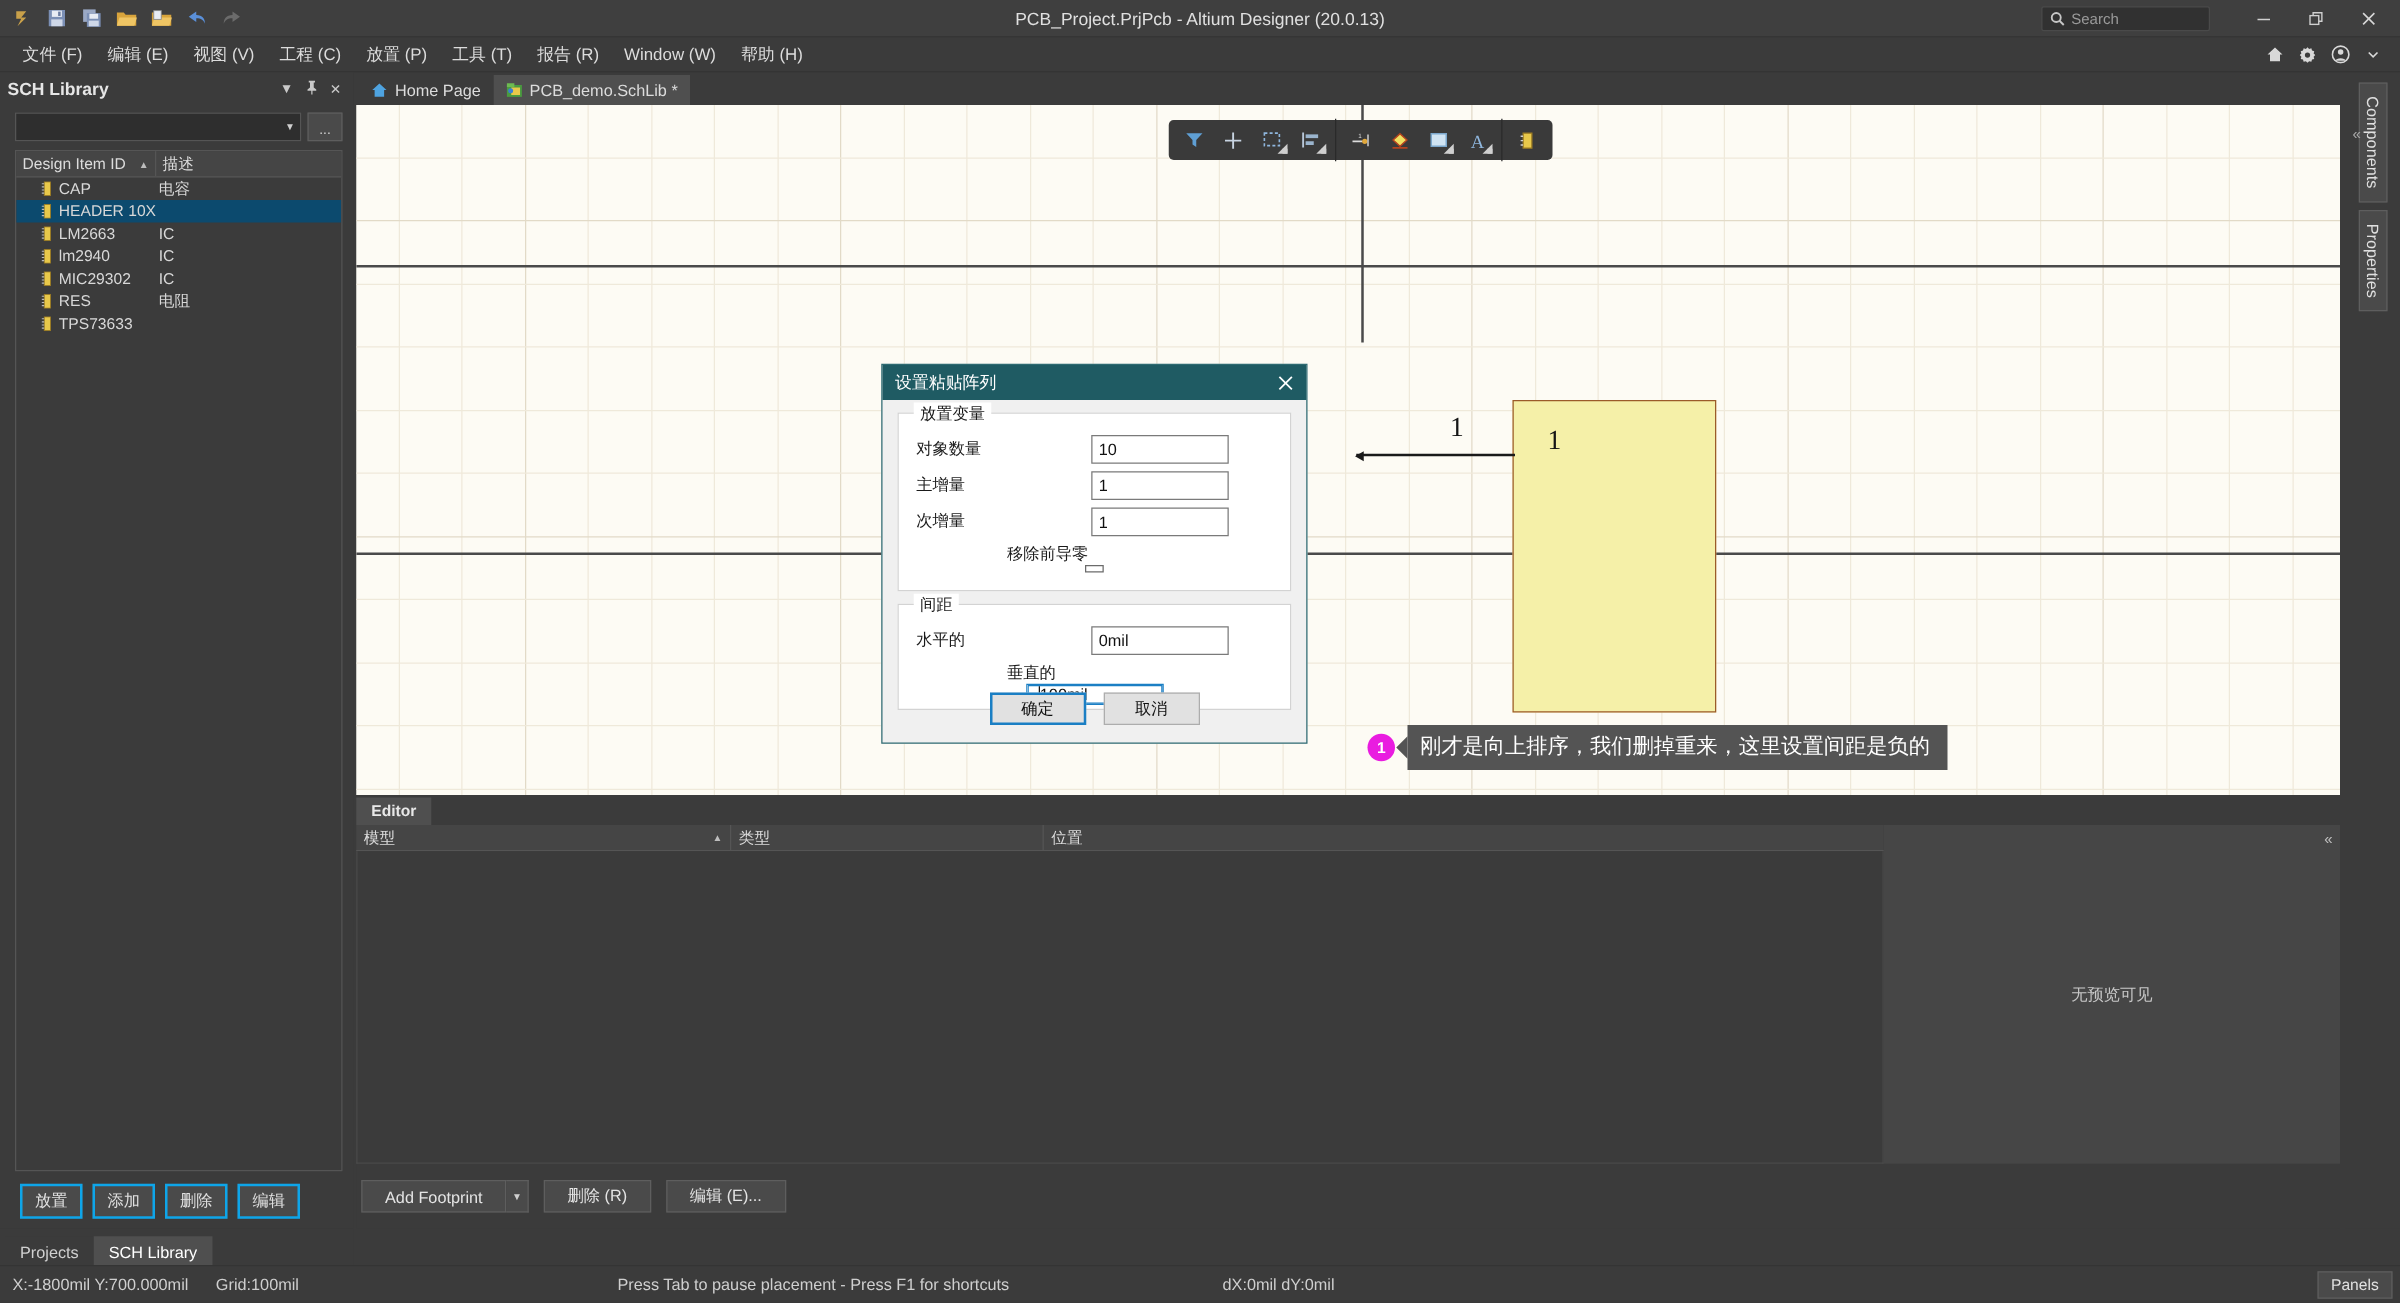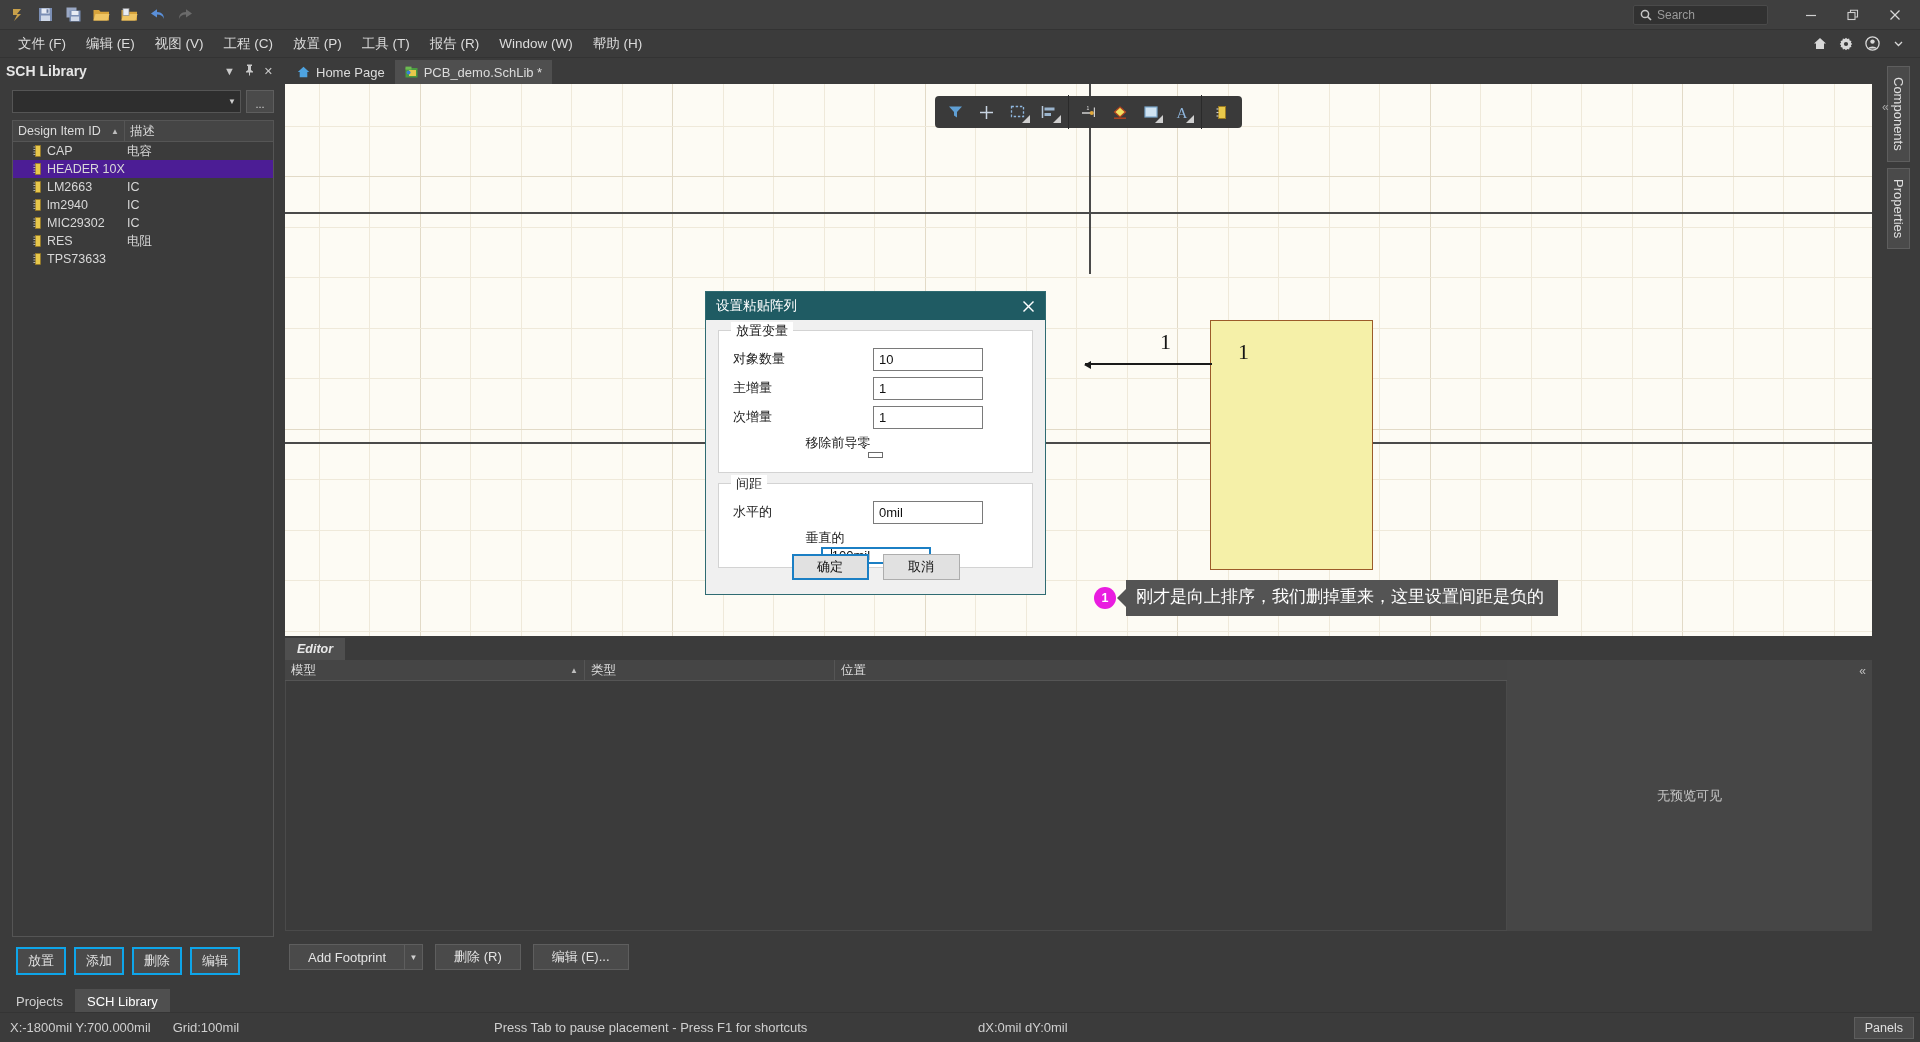--- a/index.html
+++ b/index.html
@@ -86,21 +86,21 @@
   .tbl-head { display: flex; height: 21px; background: #454545; border-bottom: 1px solid #555; }
   .tbl-head .th {
     display: flex; align-items: center; padding: 0 5px; font-size: 12.5px; color: #dcdcdc;
     border-right: 1px solid #555;
   }
   .th.c1 { width: 112px; }
   .th.c2 { flex: 1; border-right: none; }
   .sort-caret { margin-left: auto; font-size: 8px; color: #bdbdbd; }
   .tbl-body { flex: 1; overflow: hidden; }
   .tbl-row { display: flex; height: 18px; align-items: center; font-size: 12.5px; }
-  .tbl-row.selected { background: #4c1d95; }
+  .tbl-row.selected { background: #0c4a6e; }
   .cell-id { width: 112px; display: flex; align-items: center; gap: 5px; padding-left: 20px; color: #d8d8d8; overflow: hidden; white-space: nowrap; }
   .cell-desc { flex: 1; color: #d8d8d8; padding-left: 2px; }
   .comp-icon { width: 9px; height: 12px; flex-shrink: 0; }
 
   .lib-buttons { display: flex; gap: 8px; padding: 10px 12px 8px 16px; }
   .lb-btn {
     min-width: 48px; height: 25px; background: #4a4a4a; border: 2px solid #0ea5e9;
     display: flex; align-items: center; justify-content: center;
     font-size: 13px; color: #e0e0e0; padding: 12px 10px;
   }
@@ -194,21 +194,21 @@
   .callout-body {
     background: #545454; color: #fff; font-size: 17px; padding: 8px 14px 9px 10px;
     line-height: 1.1; white-space: nowrap;
   }
 
   
   .editor-area {
     position: absolute; top: 636px; left: 285px; width: 1587px; height: 347px;
     background: #3b3b3b;
   }
-  .editor-tabrow { height: 24px; display: flex; align-items: flex-end; font-style: italic; }
+  .editor-tabrow { height: 24px; display: flex; align-items: flex-end; }
   .etab {
     height: 22px; padding: 0 12px; display: flex; align-items: center;
     font-size: 12.5px; font-weight: bold; color: #e8e8e8; background: #4f4f4f;
   }
   .editor-grid { position: absolute; top: 24px; left: 0; width: 1222px; bottom: 52px; }
   .eg-head { display: flex; height: 21px; background: #454545; border-bottom: 1px solid #555; }
   .eg-th { display: flex; align-items: center; padding: 0 6px; font-size: 12.5px; color: #dcdcdc; border-right: 1px solid #555; }
   .eg-th.a { width: 300px; }
   .eg-th.b { width: 250px; }
   .eg-th.c { flex: 1; border-right: none; }
@@ -360,20 +360,21 @@
         <svg width="17" height="14" viewBox="0 0 17 14">
             <path d="M8 4 C13 4 15 7 15 11 C14 8 12 6.5 8 6.5 L8 9.5 L2 5.4 L8 1.2 Z" fill="#5a8fd8"></path>
           </svg>
       </div>
       <div class="qa-btn">
         <svg width="17" height="14" viewBox="0 0 17 14">
             <path d="M9 4 C4 4 2 7 2 11 C3 8 5 6.5 9 6.5 L9 9.5 L15 5.4 L9 1.2 Z" fill="#6b6b6b"></path>
           </svg>
       </div>
     </div>
+    <div class="title-text">PCB_Project.PrjPcb - Altium Designer (20.0.13)</div>
     <div class="tb-right">
       <div class="search-box">
         <svg width="12" height="12" viewBox="0 0 12 12">
             <circle cx="5" cy="5" r="3.6" fill="none" stroke="#c6c6c6" stroke-width="1.5"></circle>
             <line x1="7.6" y1="7.6" x2="11" y2="11" stroke="#c6c6c6" stroke-width="1.6"></line>
           </svg>
         <span class="ph">Search</span>
       </div>
       <div class="wbtn">
         <svg width="12" height="12" viewBox="0 0 12 12">

